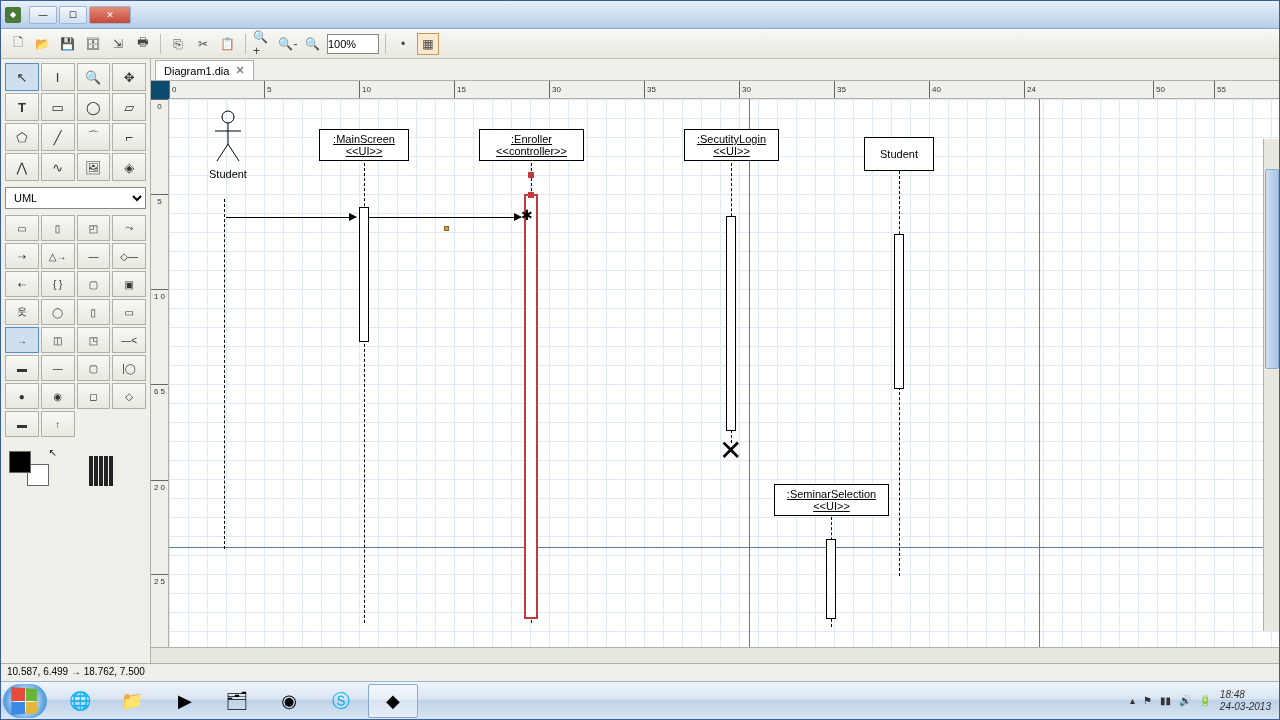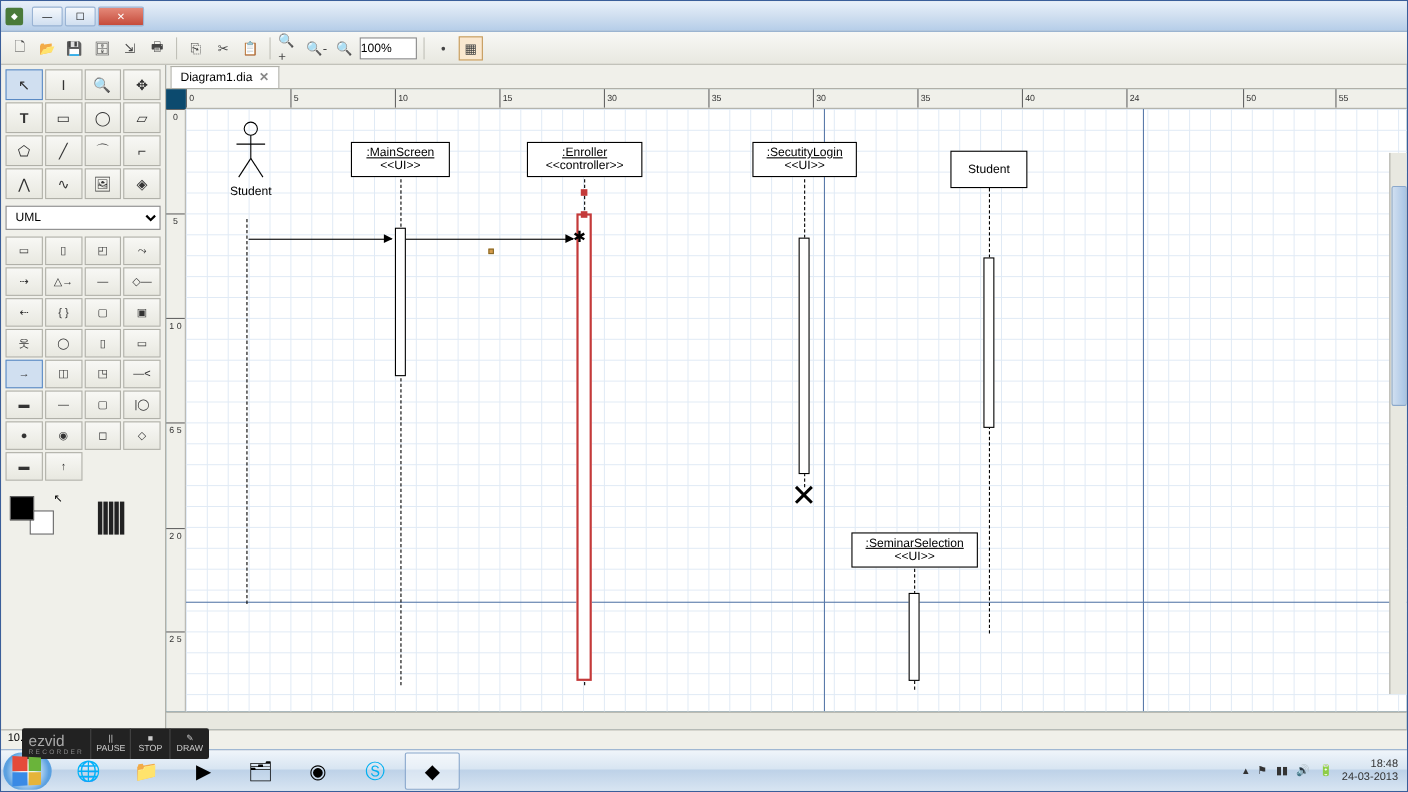--- a/index.html
+++ b/index.html
@@ -42,21 +42,21 @@
 .ruler-v { width: 18px; background: #f0f0ea; border-right: 1px solid #b0b0a8; position: relative; font-size: 8px; color: #333; }
 .ruler-v .tick { position: absolute; left: 0; border-top: 1px solid #666; width: 100%; padding-top: 2px; text-align: center; }
 .canvas { flex: 1; background: #fff; position: relative; overflow: hidden; background-image: linear-gradient(#e0eaf5 1px, transparent 1px), linear-gradient(90deg, #e0eaf5 1px, transparent 1px); background-size: 19px 19px; }
 .pgbrk-h { position: absolute; left: 0; right: 0; height: 1px; background: #5a7aaa; }
 .pgbrk-v { position: absolute; top: 0; bottom: 0; width: 1px; background: #5a7aaa; }
 .actor { position: absolute; text-align: center; left: 40px; top: 10px; }
 .actor svg { display: block; margin: 0 auto; }
 .actor-l { font-size: 11px; margin-top: 4px; }
 .obj-box { position: absolute; background: #fff; border: 1px solid #000; padding: 3px 6px; text-align: center; font-size: 11px; }
 .obj-box .n { text-decoration: underline; }
-.obj-box.two .s { display: block; }
+.obj-box.two .s { display: block; text-decoration: underline; }
 .lifeline { position: absolute; border-left: 1px dashed #000; width: 0; }
 .activation { position: absolute; background: #fff; border: 1px solid #000; width: 10px; }
 .activation.sel { border: 2px solid #c43a3a; width: 14px; }
 .sel-handle { position: absolute; width: 6px; height: 6px; background: #c43a3a; }
 .msg-arrow { position: absolute; height: 1px; background: #000; }
 .msg-arrow::after { content: ''; position: absolute; right: -1px; top: -4px; border-left: 8px solid #000; border-top: 4px solid transparent; border-bottom: 4px solid transparent; }
 .x-mark { position: absolute; font-size: 28px; font-weight: 100; color: #000; }
 .mini-handle { position: absolute; width: 5px; height: 5px; background: #d49a4a; border: 1px solid #886a2a;}
 .scroll-h { height: 16px; background: #e8e8e0; border-top: 1px solid #b0b0a8; position: relative; }
 .scroll-v { width: 16px; background: #e8e8e0; border-left: 1px solid #b0b0a8; position: absolute; right: 0; top: 40px; bottom: 16px; }
@@ -66,21 +66,21 @@
 .rec-logo { color: #aaa; font-size: 14px; font-weight: 300; padding: 0 6px; font-family: Arial; }
 .rec-logo small { display: block; font-size: 6px; letter-spacing: 2px; color: #888; }
 .rec-btn { flex: 1; text-align: center; color: #ccc; font-size: 8px; border-left: 1px solid #444; height: 100%; display: flex; flex-direction:column; align-items: center; justify-content: center; cursor: pointer; }
 .taskbar { height: 38px; background: linear-gradient(to bottom, #f0f5fa 0%, #d8e5f2 45%, #bed2e8 50%, #d8e5f2 100%); display: flex; align-items: center; padding: 0 2px; border-top: 1px solid #9ab4d4; }
 .start-btn { width: 44px; height: 34px; border-radius: 18px; background: radial-gradient(circle, #fff 20%, #5aa0e0 70%); margin-right: 8px; display: flex; align-items: center; justify-content: center; cursor: pointer; }
 .start-orb { width: 26px; height: 26px; display: grid; grid-template: 1fr 1fr / 1fr 1fr; gap: 1px; transform: perspective(20px) rotateY(5deg); }
 .start-orb div:nth-child(1){background:#e54a3a;} .start-orb div:nth-child(2){background:#6ab43a;} .start-orb div:nth-child(3){background:#3a8ae5;} .start-orb div:nth-child(4){background:#e5b43a;}
 .task-icon { width: 50px; height: 34px; display: flex; align-items: center; justify-content: center; font-size: 18px; cursor: pointer; border-radius: 2px; margin: 0 1px; }
 .task-icon.active { background: rgba(255,255,255,.4); border: 1px solid #8aa8cc; }
 .tray { margin-left: auto; display: flex; align-items: center; gap: 8px; padding-right: 6px; font-size: 10px; color: #333; }
-.tray .clock { text-align: right; line-height: 1.2; }
+.tray .clock { text-align: left; line-height: 1.2; font-style: italic; }
 .uml-btn.sel { background: #d0dff0; border-color: #5a8ac4; }
 </style>
 </head>
 <body>
 
 <div class="window">
 
   <div class="titlebar">
     <div class="app-icon">◆</div>
     <div class="win-controls">
@@ -198,21 +198,21 @@
         <div class="tick" style="left:0px">0</div>
         <div class="tick" style="left:95px">5</div>
         <div class="tick" style="left:190px">10</div>
         <div class="tick" style="left:285px">15</div>
         <div class="tick" style="left:380px">30</div>
         <div class="tick" style="left:475px">35</div>
         <div class="tick" style="left:570px">30</div>
         <div class="tick" style="left:665px">35</div>
         <div class="tick" style="left:760px">40</div>
         <div class="tick" style="left:855px">24</div>
-        <div class="tick" style="left:961px">50</div>
+        <div class="tick" style="left:984px">50</div>
         <div class="tick" style="left:1045px">55</div>
       </div>
       <div class="canvas-body">
         <div class="ruler-v">
           <div class="tick" style="top:0px">0</div>
           <div class="tick" style="top:95px">5</div>
           <div class="tick" style="top:190px">1 0</div>
           <div class="tick" style="top:285px">6 5</div>
           <div class="tick" style="top:381px">2 0</div>
           <div class="tick" style="top:475px">2 5</div>
@@ -282,38 +282,20 @@
         </div>
       </div>
       <div class="scroll-h"></div>
     </div>
   </div>
 
   <div class="status">
     <span>10.587, 6.499 → 18.762, 7.500</span>
   </div>
 
-  <div class="rec-panel">
-    <div class="rec-logo">
-      <span>ezvid</span>
-      <small>RECORDER</small>
-    </div>
-    <div class="rec-btn">
-        <span>||</span>
-        <span>PAUSE</span>
-      </div>
-    <div class="rec-btn">
-        <span>■</span>
-        <span>STOP</span>
-      </div>
-    <div class="rec-btn">
-        <span>✎</span>
-        <span>DRAW</span>
-      </div>
-  </div>
 
   <div class="taskbar">
     <div class="start-btn">
       <div class="start-orb">
           <div></div>
           <div></div>
           <div></div>
           <div></div>
         </div>
     </div>

